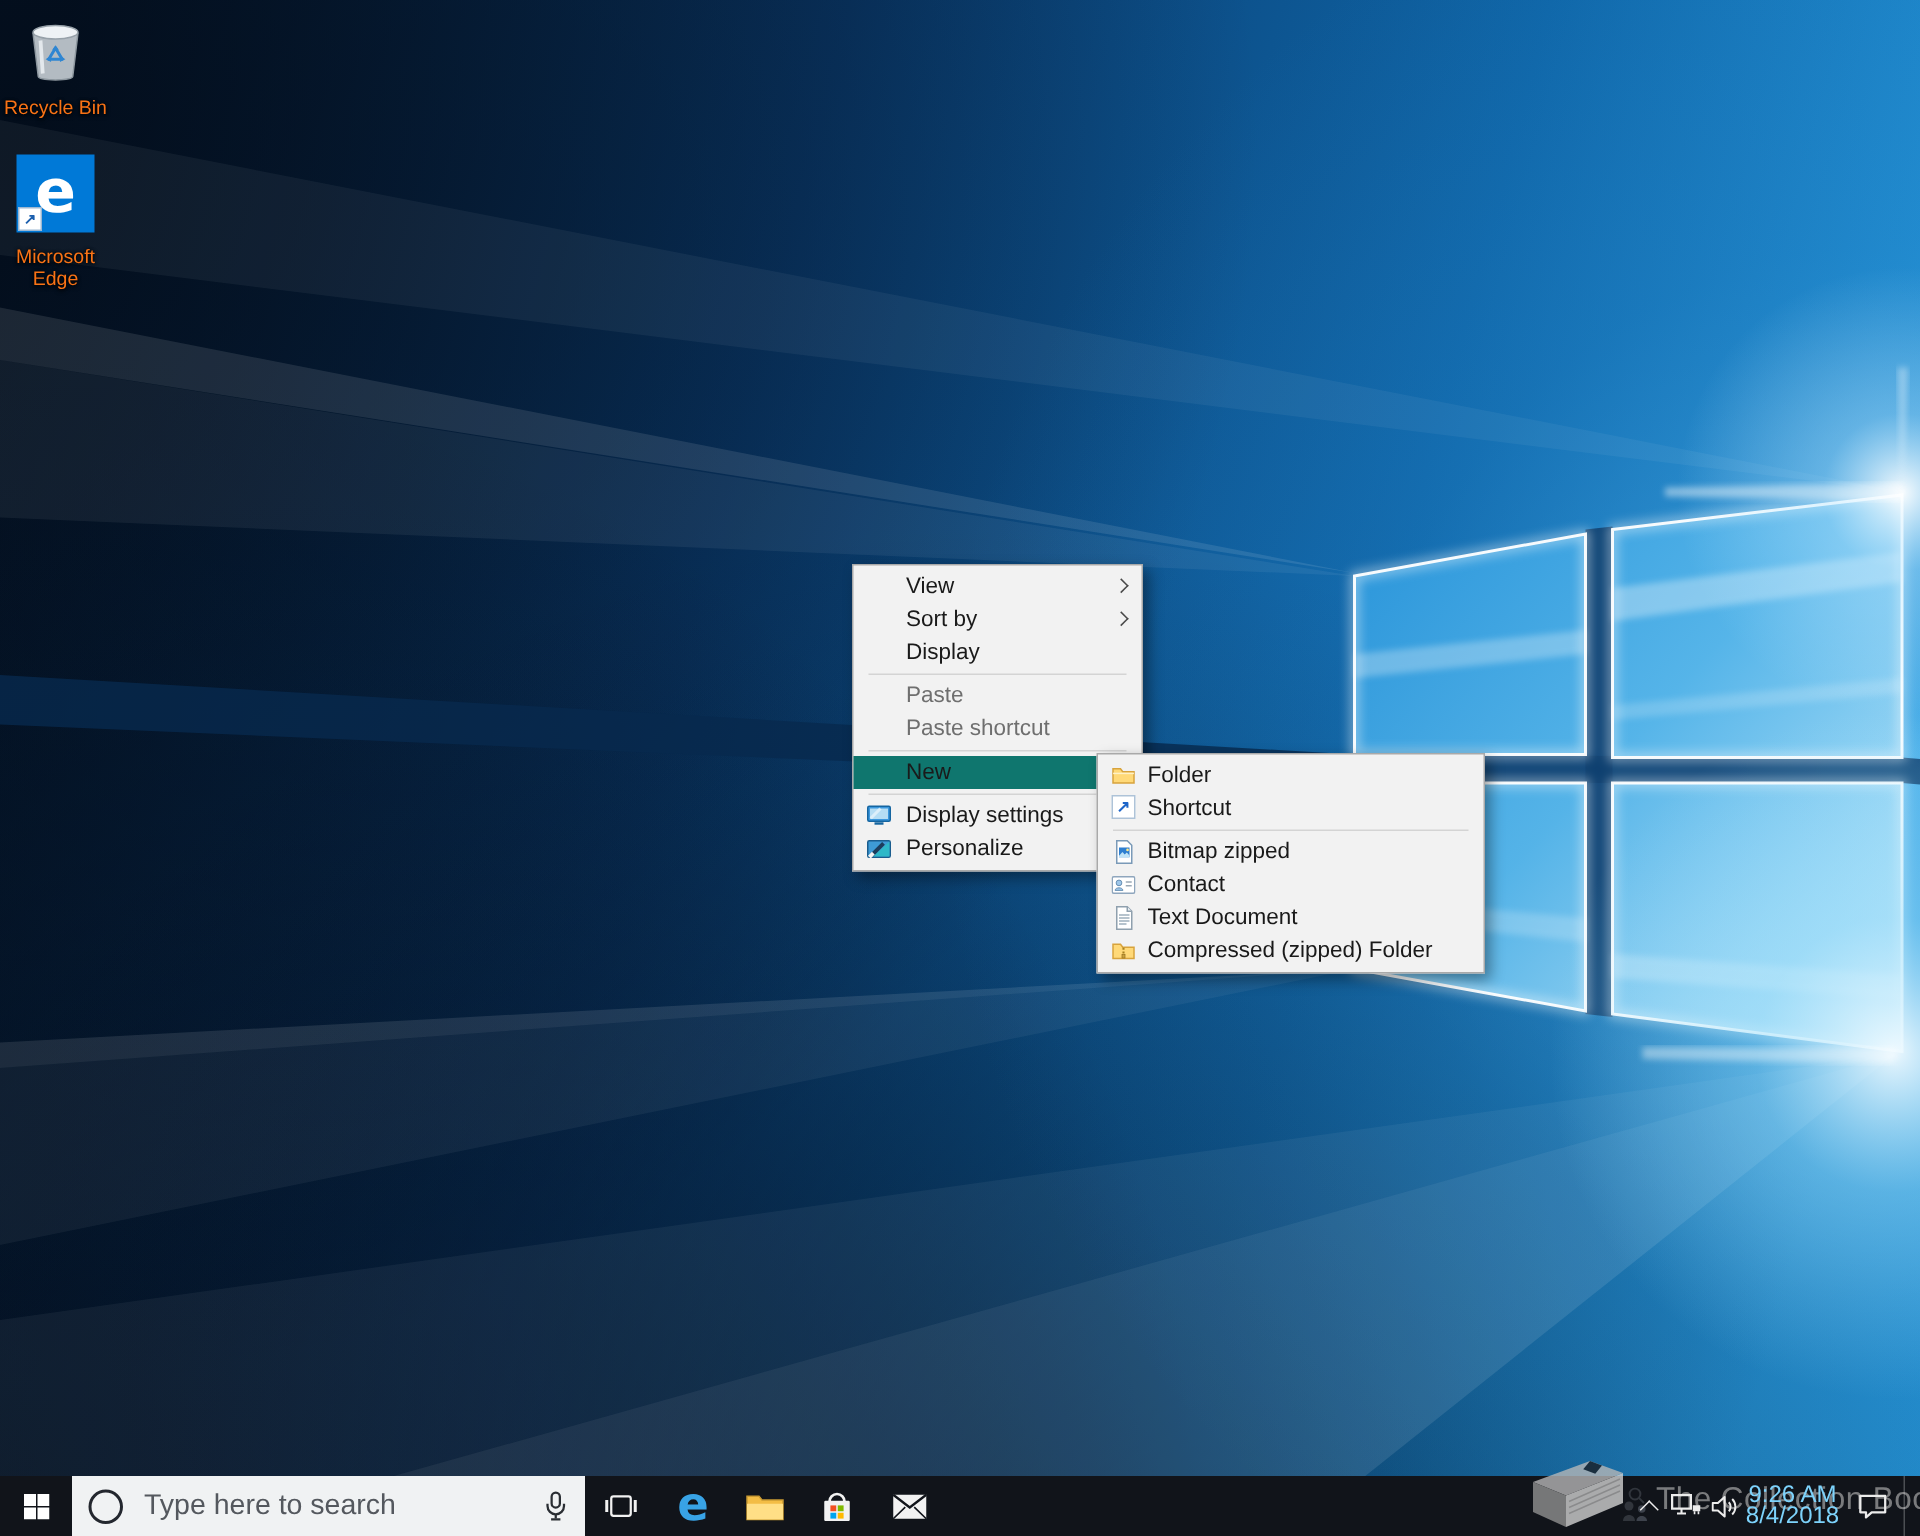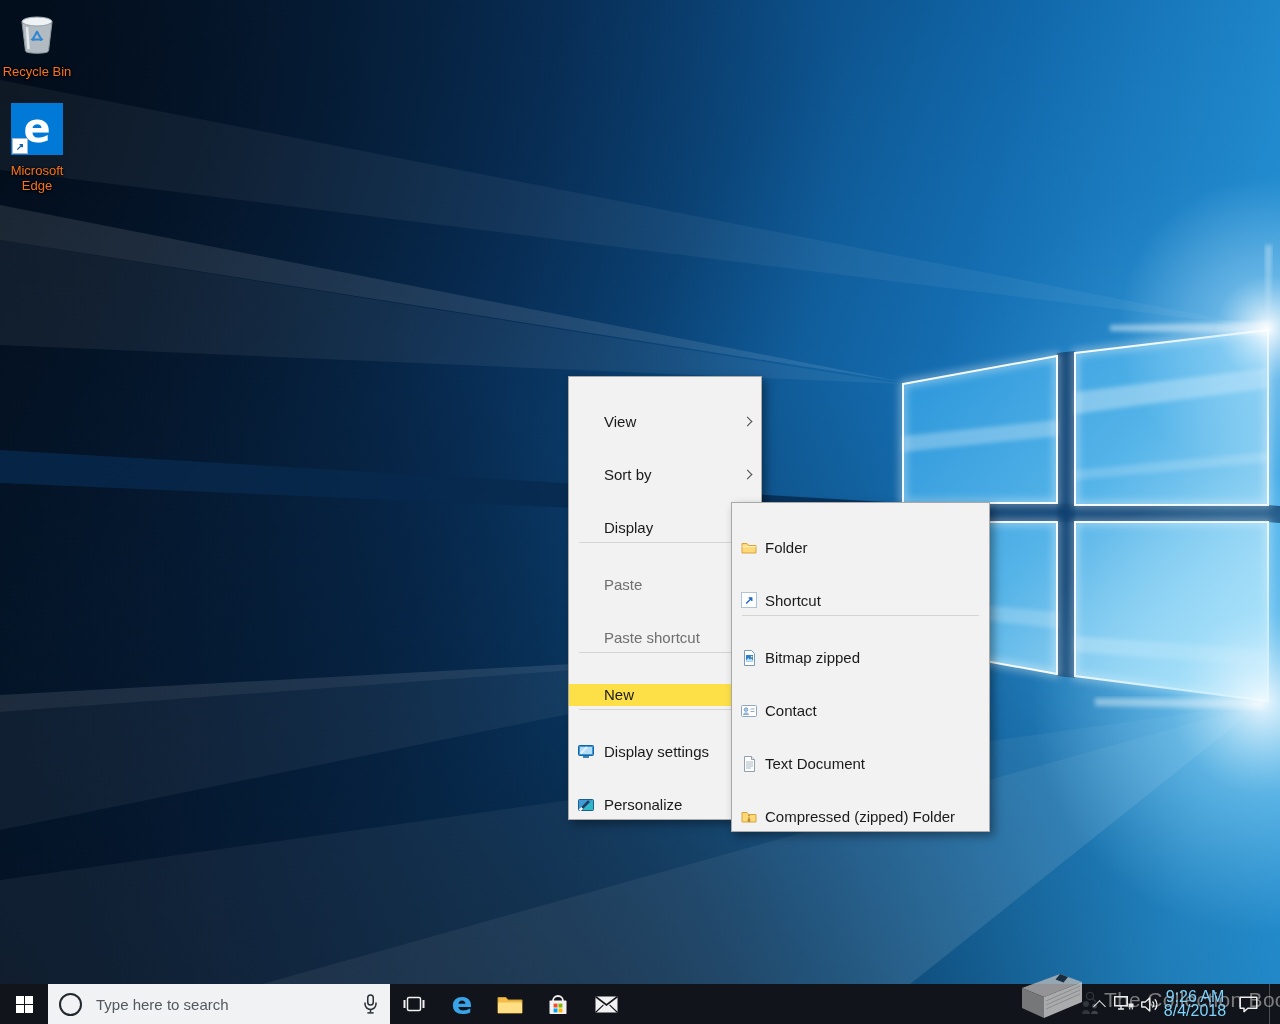--- a/index.html
+++ b/index.html
@@ -14,24 +14,24 @@
   .edge-tile{width:52px;height:52px;background:#0079d7;display:flex;align-items:center;justify-content:center;position:relative;}
   .edge-tile .e{font-family:"DejaVu Sans",sans-serif;font-weight:bold;font-size:40px;color:#fff;line-height:1;margin-top:-3px;}
   .sc-badge{position:absolute;left:1px;bottom:1px;width:14px;height:14px;background:#fff;border:1px solid #9db8d2;
             display:flex;align-items:center;justify-content:center;font-size:10px;font-weight:bold;color:#1b5fae;}
 
   
   .menu{position:absolute;background:#f2f2f2;border:1px solid #a9a9a9;box-shadow:4px 4px 9px rgba(0,0,0,.38);
         padding:3px 0;font-size:15px;color:#1a1a1a;}
   .main-menu{left:568px;top:376px;width:192px;z-index:10;}
   .sub-menu{left:731px;top:502px;width:257px;z-index:11;}
-  .mi{height:22px;line-height:22px;position:relative;padding-left:35px;padding-right:8px;white-space:nowrap;margin-top:31px;}
+  .mi{height:22px;line-height:22px;position:relative;padding-left:35px;padding-right:8px;white-space:nowrap;}
   .sub-menu .mi{padding-left:33px;}
   .mi.dis{color:#6f6f6f;}
-  .mi.hl{background:#fde047;}
+  .mi.hl{background:#0f766e;}
   .mi .ico{position:absolute;left:9px;top:3px;width:16px;height:16px;}
   .sub-menu .mi .ico{left:9px;}
   .chev{position:absolute;right:10px;top:7px;width:6px;height:6px;
         border-top:1.5px solid #4a4a4a;border-right:1.5px solid #4a4a4a;transform:rotate(45deg);}
   .msep{height:1px;background:#d4d4d4;margin:3px 10px;}
   .ico-shortcut-glyph{position:absolute;left:9px;top:2px;width:16px;height:16px;background:#fff;border:1px solid #aec3d8;
         box-sizing:border-box;display:flex;align-items:center;justify-content:center;
         font-size:11px;font-weight:bold;color:#1f66c9;line-height:1;}
 
   
@@ -41,21 +41,21 @@
   .collection-mark .cm-text{margin-top:22px;margin-left:2px;font-size:21px;letter-spacing:.3px;white-space:nowrap;
              color:rgba(188,188,188,.62);}
 
   
   button{padding:0;margin:0;background:none;border:none;font:inherit;cursor:default;}
   .taskbar{position:absolute;left:0;bottom:0;width:1280px;height:40px;background:#11141a;z-index:5;display:flex;align-items:stretch;}
   .tb-btn{width:48px;height:40px;display:flex;align-items:center;justify-content:center;}
   .searchbox{width:342px;height:40px;background:#f0f2f3;display:flex;align-items:center;}
   .cortana{width:19px;height:19px;border:2.5px solid #23272e;border-radius:50%;margin:0 12px 0 11px;flex:none;}
   .searchbox input{flex:1;min-width:0;border:none;background:transparent;outline:none;
-                   font-family:"Liberation Sans",sans-serif;font-size:15px;color:#333;}
+                   font-family:"Liberation Sans",sans-serif;font-size:19px;color:#333;}
   .searchbox input::placeholder{color:#54585e;opacity:1;}
   .searchbox .mic{flex:none;margin:0 12px 0 6px;}
   .edge-tb{font-family:"DejaVu Sans",sans-serif;font-weight:bold;font-size:31px;color:#38a3e6;line-height:1;margin-top:-2px;}
 
   .tray{position:absolute;right:0;bottom:0;height:40px;z-index:7;display:flex;align-items:center;}
   .tray-btn{height:40px;display:flex;align-items:center;justify-content:center;color:#ececec;}
   .tb-chevron{width:24px;}
   .chev-up{width:8px;height:8px;border-top:1.6px solid #ececec;border-left:1.6px solid #ececec;transform:rotate(45deg);margin-top:4px;}
   .tb-net,.tb-vol{width:26px;}
   .clock{width:64px;flex-direction:column;font-size:16px;line-height:14px;color:#7dd3fc;}

